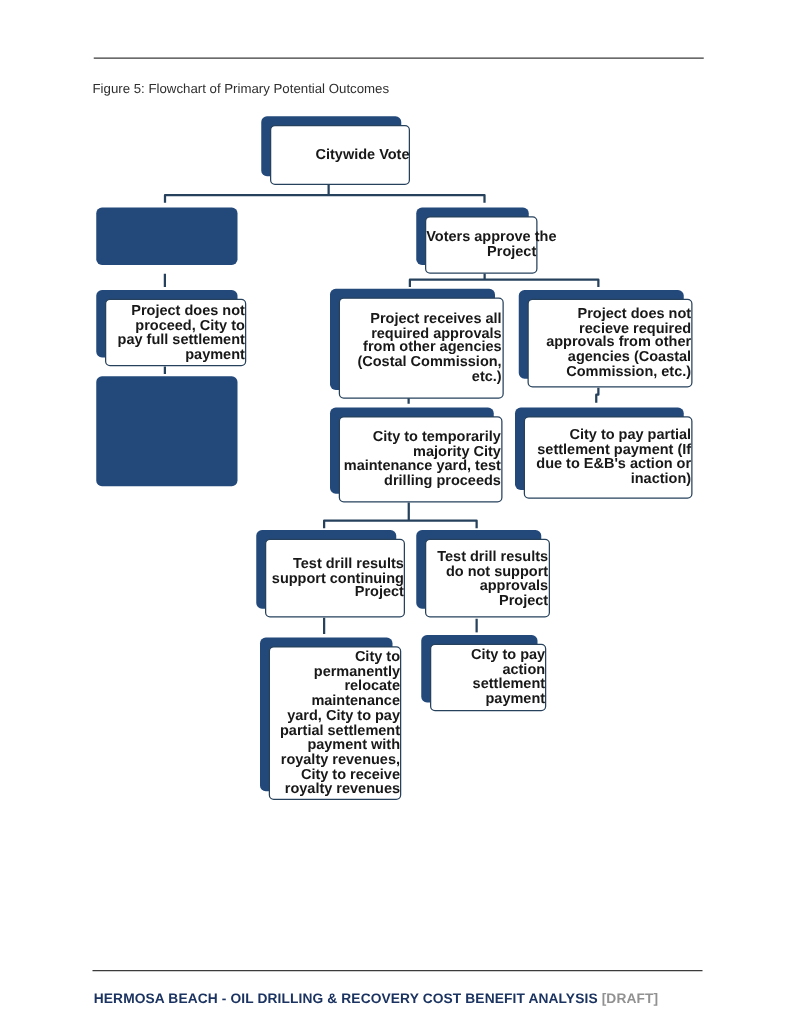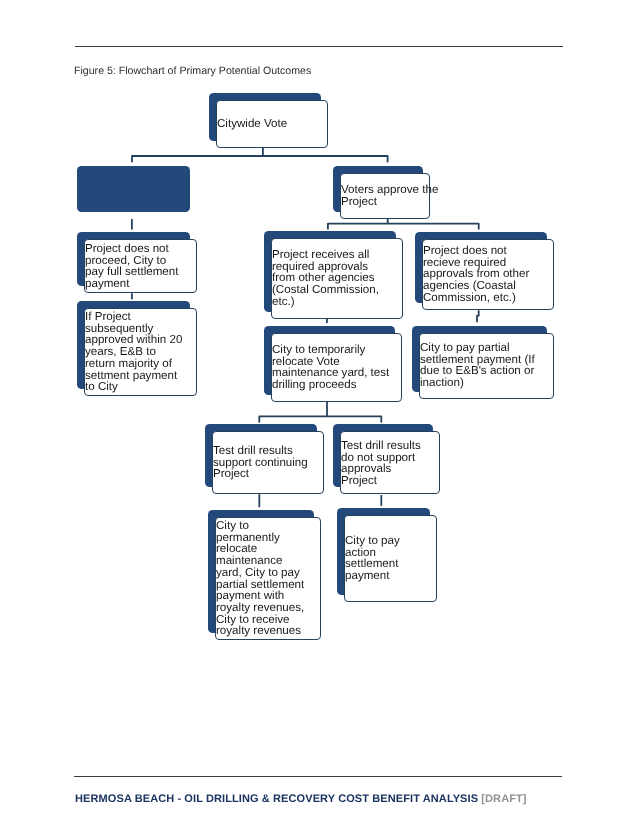--- a/index.html
+++ b/index.html
@@ -45,21 +45,21 @@
   }
   .node .body {
     position:absolute; left:7px; top:7px; right:0; bottom:0;
     background:#ffffff;
     border:1.9px solid #26415c; border-radius:4px;
     box-sizing:border-box;
     display:flex; align-items:center; justify-content:center;
   }
   .node .label {
     font-size:11.6px; line-height:11.72px; color:#181818;
-    text-align:left; width:100%;
+    text-align:right; width:100%;font-weight:bold;
   }
   .node .label .tline { display:block; white-space:nowrap; }
 </style>
 </head>
 <body>
 
 <div id="page">
 
   <div class="rule" id="rule-top"></div>
 
@@ -98,31 +98,20 @@
             <div class="label">
               <span class="tline">Project does not</span>
               <span class="tline">proceed, City to</span>
               <span class="tline">pay full settlement</span>
               <span class="tline">payment</span>
             </div>
           </div>
         </div>
         <div class="node" style="left: 77.3px; top: 301.2px; width: 119.9px; height: 94.7px;">
           <div class="shadow"></div>
-          <div class="body">
-            <div class="label">
-              <span class="tline">If Project</span>
-              <span class="tline">subsequently</span>
-              <span class="tline">approved within 20</span>
-              <span class="tline">years, E&amp;B to</span>
-              <span class="tline">return majority of</span>
-              <span class="tline">settment payment</span>
-              <span class="tline">to City</span>
-            </div>
-          </div>
         </div>
         <div class="node" style="left: 332.9px; top: 165.7px; width: 97px; height: 52.9px;">
           <div class="shadow"></div>
           <div class="body">
             <div class="label">
               <span class="tline">Voters approve the</span>
               <span class="tline">Project</span>
             </div>
           </div>
         </div>
@@ -148,21 +137,21 @@
               <span class="tline">agencies (Coastal</span>
               <span class="tline">Commission, etc.)</span>
             </div>
           </div>
         </div>
         <div class="node" style="left: 264.3px; top: 325.9px; width: 137.7px; height: 75.9px;">
           <div class="shadow"></div>
           <div class="body">
             <div class="label">
               <span class="tline">City to temporarily</span>
-              <span class="tline">relocate Vote</span>
+              <span class="tline">majority City</span>
               <span class="tline">maintenance yard, test</span>
               <span class="tline">drilling proceeds</span>
             </div>
           </div>
         </div>
         <div class="node" style="left: 411.8px; top: 325.6px; width: 141.9px; height: 73.4px;">
           <div class="shadow"></div>
           <div class="body">
             <div class="label">
               <span class="tline">City to pay partial</span>
@@ -203,21 +192,21 @@
               <span class="tline">maintenance</span>
               <span class="tline">yard, City to pay</span>
               <span class="tline">partial settlement</span>
               <span class="tline">payment with</span>
               <span class="tline">royalty revenues,</span>
               <span class="tline">City to receive</span>
               <span class="tline">royalty revenues</span>
             </div>
           </div>
         </div>
-        <div class="node" style="left: 337.1px; top: 507.8px; width: 100.1px; height: 94px;">
+        <div class="node" style="left: 337.1px; top: 507.8px; width: 100.1px; height: 61px;">
           <div class="shadow"></div>
           <div class="body">
             <div class="label">
               <span class="tline">City to pay</span>
               <span class="tline">action</span>
               <span class="tline">settlement</span>
               <span class="tline">payment</span>
             </div>
           </div>
         </div>

